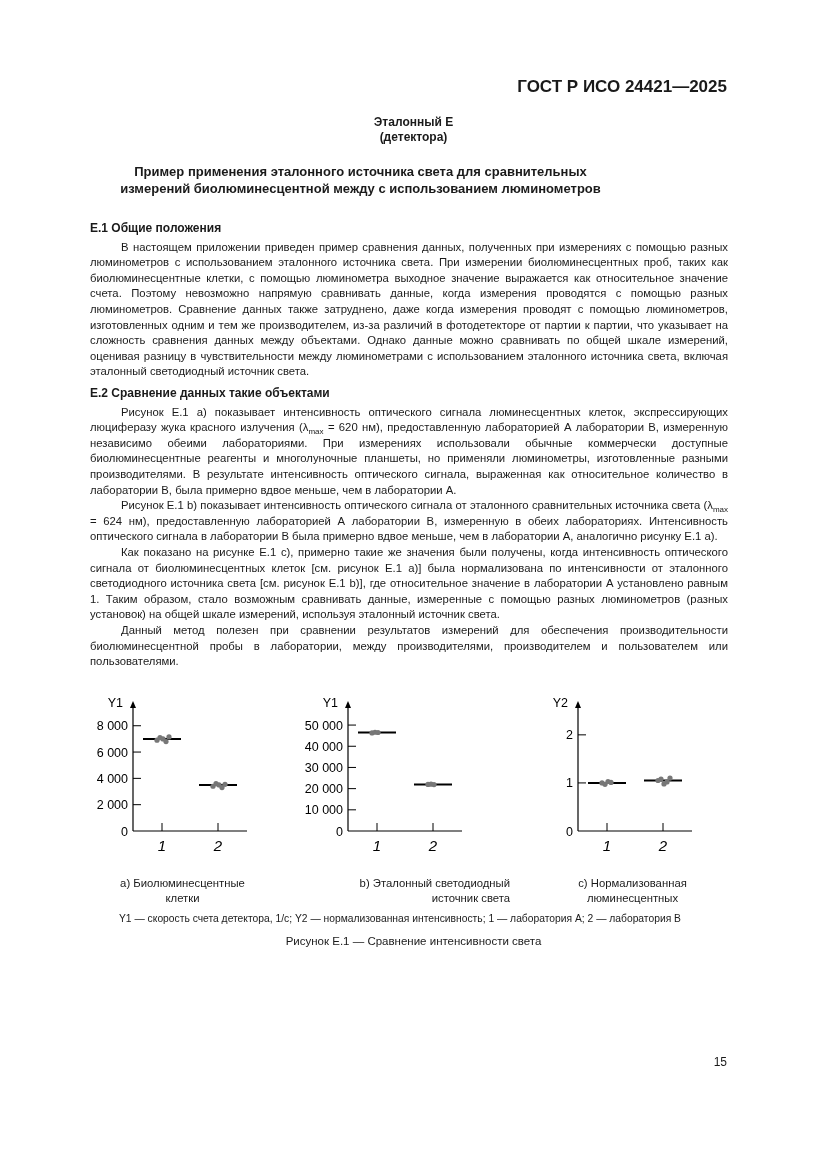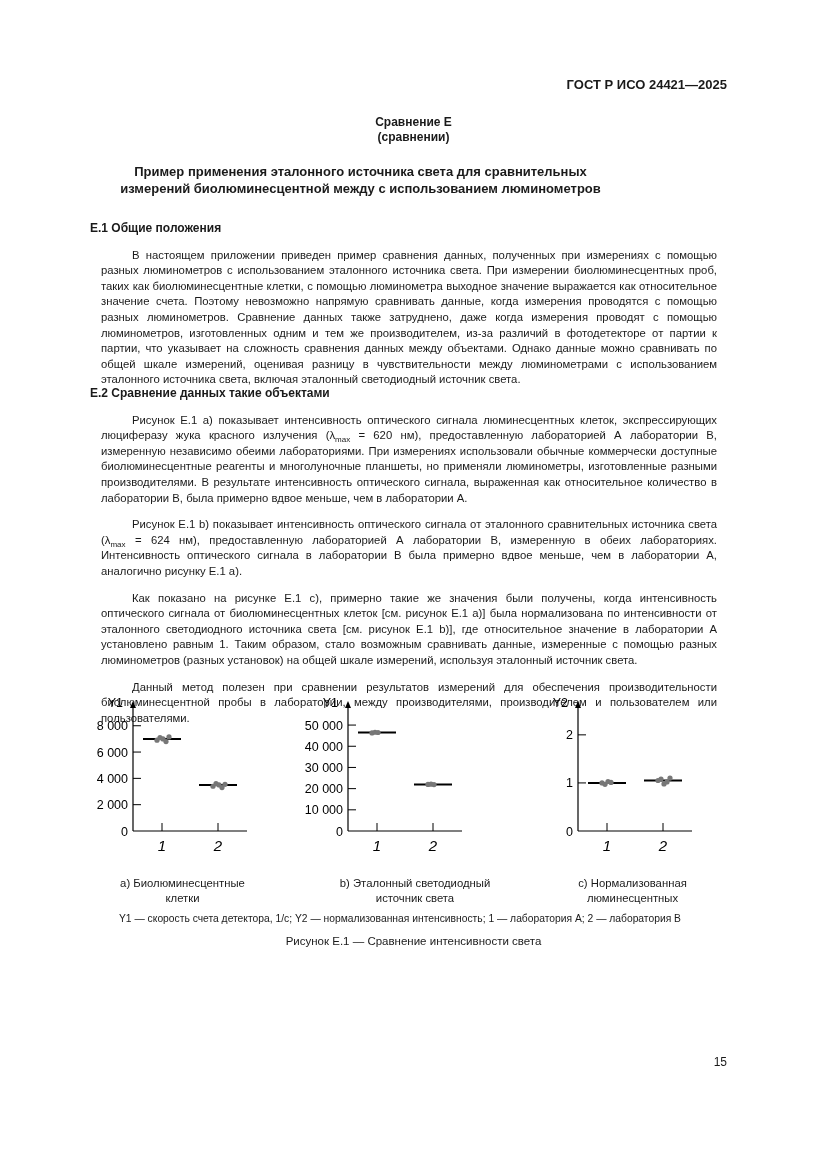--- a/index.html
+++ b/index.html
@@ -1,39 +1,39 @@
 <!DOCTYPE html>
 <html><head>
 <meta charset="utf-8">
 <style>
   html, body { margin: 0; padding: 0; background: #ffffff; }
   body { width: 827px; height: 1169px; position: relative; font-family: "Liberation Sans", sans-serif; color: #1a1a1a; overflow: hidden; }
-  .doc-code { position: absolute; right: 100px; top: 77px; font-size: 13px; font-weight: bold; }
+  .doc-code { position: absolute; right: 100px; top: 77px; font-size: 17px; font-weight: bold; }
   .appendix { position: absolute; left: 0; width: 827px; top: 115px; text-align: center; font-size: 12px; font-weight: bold; line-height: 15px; }
   .main-title { position: absolute; left: 0; width: 721px; top: 163px; text-align: center; font-size: 13px; font-weight: bold; line-height: 17px; }
   .section { position: absolute; left: 90px; width: 638px; font-size: 11.3px; line-height: 15.6px; text-align: justify; }
   .section h2 { margin: 0 0 3px 0; font-size: 12px; font-weight: bold; }
-  .section p { margin: 11px; text-indent: 31px; }
+  .section p { margin: 0; text-indent: 31px; }
   sub { font-size: 8px; vertical-align: -3px; line-height: 0; }
   .figure-row { position: absolute; top: 690px; left: 0; width: 726px; height: 175px; }
   .chart { position: absolute; top: 0; }
   .chart svg text { font-family: "Liberation Sans", sans-serif; }
   .subcap { position: absolute; top: 876px; font-size: 11.3px; line-height: 15px; text-align: center; }
   .legend { position: absolute; top: 913px; left: 0; width: 800px; text-align: center; font-size: 10.3px; }
   .fig-title { position: absolute; top: 935px; left: 0; width: 827px; text-align: center; font-size: 11.5px; }
   .page-num { position: absolute; right: 100px; top: 1055px; font-size: 12px; }
 </style>
 </head>
 <body>
 
 <div class="doc-code">ГОСТ Р ИСО 24421—2025</div>
 
 <div class="appendix">
-  <div>Сравнение Е</div>
-  <div>(сравнении)</div>
+  <div>Эталонный Е</div>
+  <div>(детектора)</div>
 </div>
 
 <div class="main-title">
   <div>Пример применения эталонного источника света для сравнительных</div>
   <div>измерений биолюминесцентной между с использованием люминометров</div>
 </div>
 
 <div class="section" style="top:221px;">
   <h2>Е.1 Общие положения</h2>
   <p>В настоящем приложении приведен пример сравнения данных, полученных при измерениях с помощью разных люминометров с использованием эталонного источника света. При измерении биолюминесцентных проб, таких как биолюминесцентные клетки, с помощью люминометра выходное значение выражается как относительное значение счета. Поэтому невозможно напрямую сравнивать данные, когда измерения проводятся с помощью разных люминометров. Сравнение данных также затруднено, даже когда измерения проводят с помощью люминометров, изготовленных одним и тем же производителем, из-за различий в фотодетекторе от партии к партии, что указывает на сложность сравнения данных между объектами. Однако данные можно сравнивать по общей шкале измерений, оценивая разницу в чувствительности между люминометрами с использованием эталонного источника света, включая эталонный светодиодный источник света.</p>
@@ -133,21 +133,21 @@
         <circle cx="134" cy="93.88461538461539" r="2.6" fill="#777"></circle>
         <circle cx="137" cy="91.96153846153845" r="2.6" fill="#777"></circle>
         <circle cx="140" cy="88.11538461538461" r="2.6" fill="#777"></circle>
       </svg></div>
 </div>
 
 <div class="subcap" style="left:100px;width:165px;">
   <div>а) Биолюминесцентные</div>
     <div>клетки</div>
 </div>
-<div class="subcap" style="left:320px;width:190px;">
+<div class="subcap" style="left:320px;width:190px;text-align:right;">
   <div>b) Эталонный светодиодный</div>
     <div>источник света</div>
 </div>
 <div class="subcap" style="left:550px;width:165px;">
   <div>с) Нормализованная</div>
     <div>люминесцентных</div>
 </div>
 
 <div class="legend">Y1 — скорость счета детектора, 1/с; Y2 — нормализованная интенсивность; 1 — лаборатория А; 2 — лаборатория В</div>
 <div class="fig-title">Рисунок Е.1 — Сравнение интенсивности света</div>

